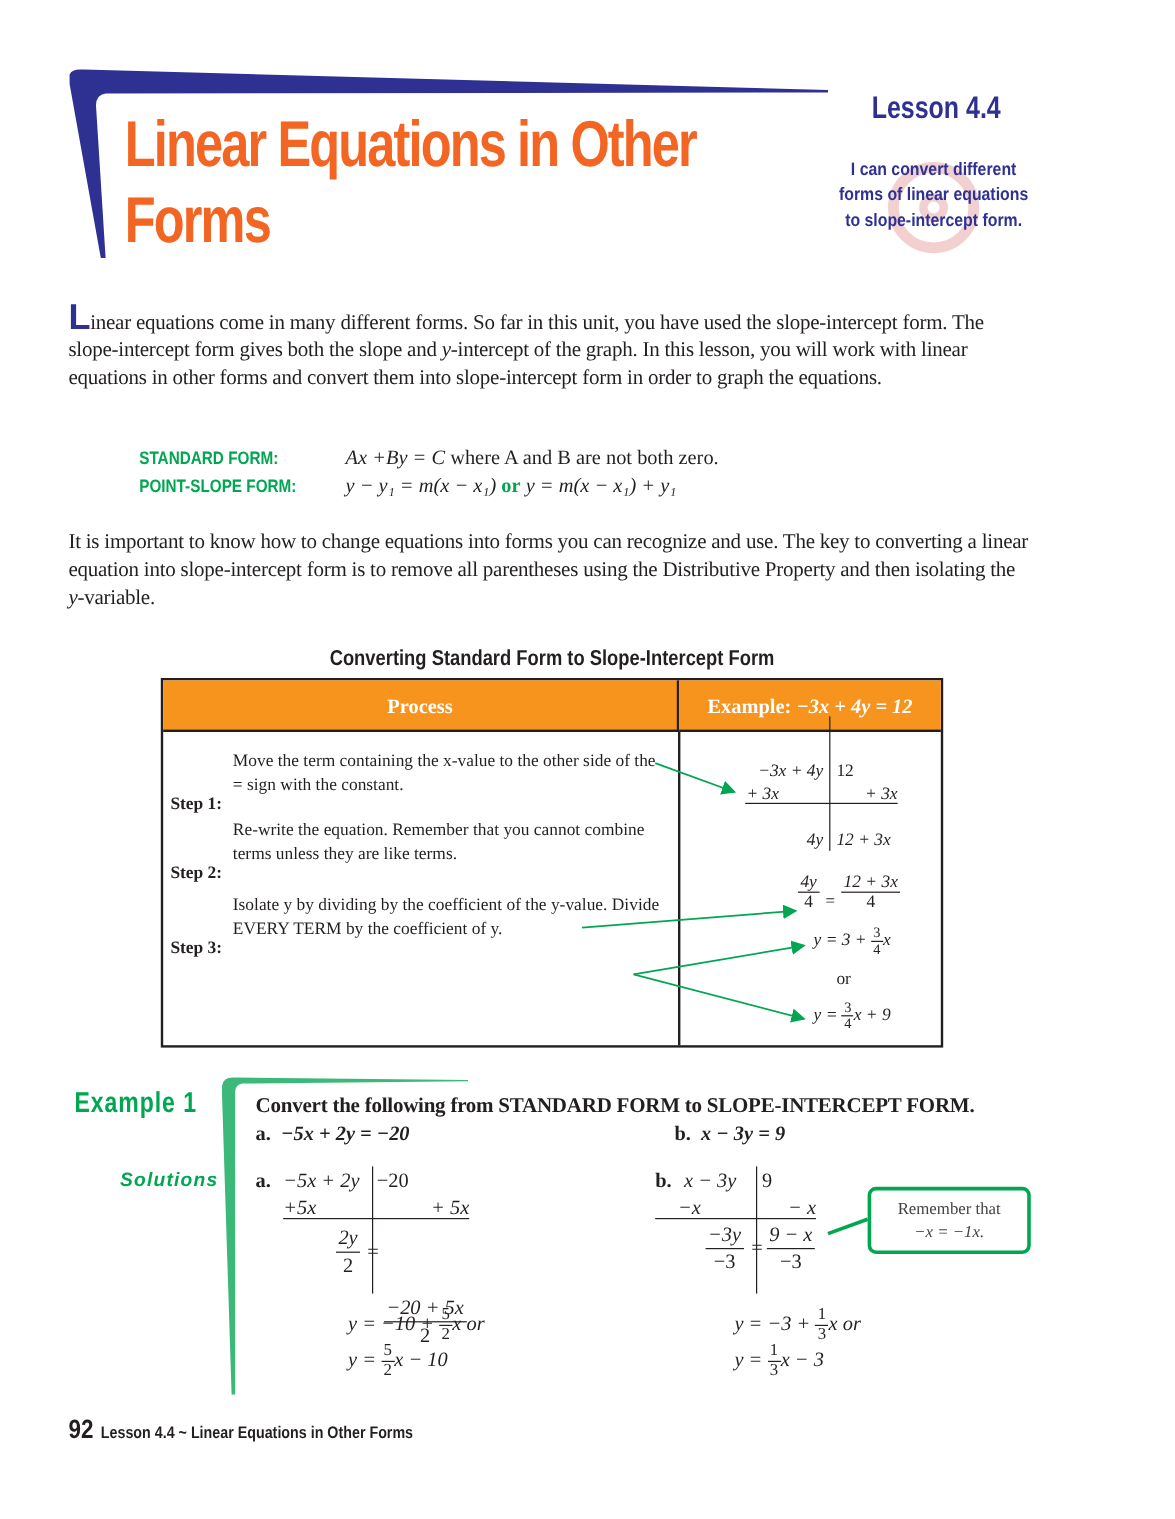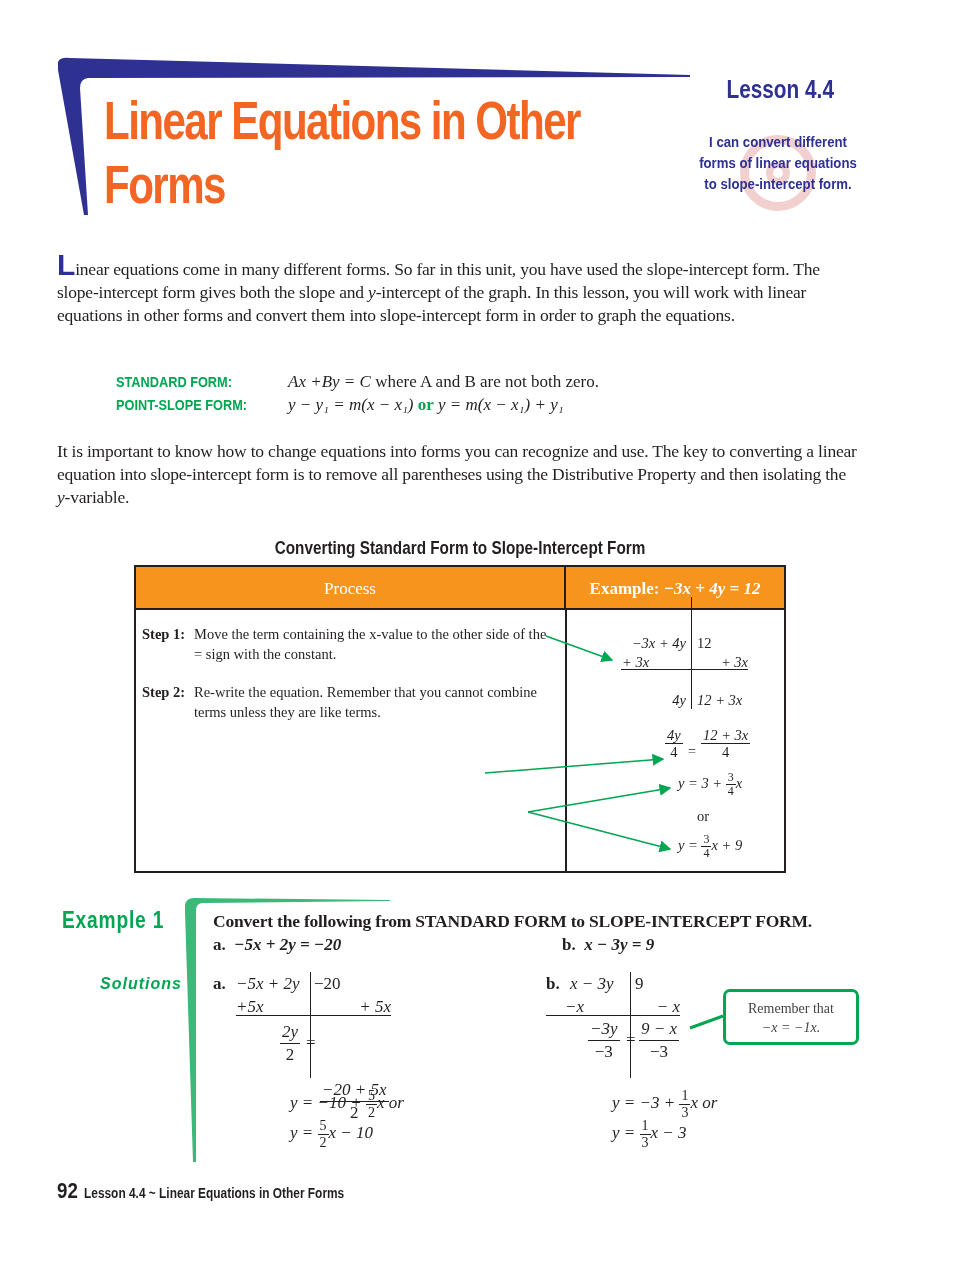--- a/index.html
+++ b/index.html
@@ -29,25 +29,25 @@
   #key-para { top:440px; }
 
   .form-row { left:116px; font-size:17px; line-height:23px; }
   .form-label { display:inline-block; width:172px; color:#00a651; font-family:"Liberation Sans", sans-serif; font-weight:bold; font-size:15px; }
   .form-label span { display:inline-block; transform:scaleX(0.85); transform-origin:left center; }
   .green-or { color:#00a651; font-weight:bold; }
 
   #table-title { left:134px; width:652px; top:538px; text-align:center; font-family:"Liberation Sans", sans-serif; font-weight:bold; font-size:18px; }
   #table-title span { display:inline-block; transform:scaleX(0.85); }
   #steps-table { left:134px; top:565px; width:652px; height:308px; border:2px solid #231f20; box-sizing:border-box; }
-  #th-process { left:0; top:0; width:430px; height:43px; background:#f7941d; color:#fff; font-weight:normal; font-size:17px; text-align:center; line-height:43px; border-right:2px solid #231f20; border-bottom:2px solid #231f20; box-sizing:border-box; }
+  #th-process { left:0; top:0; width:430px; height:43px; background:#f7941d; color:#fff; font-weight:bold; font-size:17px; text-align:center; line-height:43px; border-right:2px solid #231f20; border-bottom:2px solid #231f20; box-sizing:border-box; }
   #th-example { left:430px; top:0; width:218px; height:43px; background:#f7941d; color:#fff; font-weight:bold; font-size:17px; text-align:center; line-height:43px; border-bottom:2px solid #231f20; box-sizing:border-box; }
   #col-divider { left:429px; top:43px; width:2px; height:261px; background:#231f20; }
   .step { left:6px; width:420px; font-size:14.5px; line-height:19.5px; }
-  .step b { display:inline-block; width:52px; vertical-align:top; }
+  .step b { display:inline-block; width:52px; vertical-align:top;margin-top:36px; }
   .step .txt { display:inline-block; width:360px; vertical-align:top; }
 
   .math { font-size:14.5px; line-height:18px; white-space:nowrap; }
   .frac { display:inline-block; vertical-align:middle; text-align:center; line-height:16px; }
   .frac .n { display:block; border-bottom:1px solid #231f20; padding:0 2px; }
   .frac .d { display:block; padding:0 2px; }
   .frac.small { font-size:12px; line-height:13px; }
 
   
   #example-label { left:62px; top:906px; color:#00a651; font-family:"Liberation Sans", sans-serif; font-weight:bold; font-size:24px; letter-spacing:1px; }
@@ -95,20 +95,21 @@
 <div id="key-para" class="abs para"><span>It is important to know how to change equations into forms you can recognize and use. The key to converting a linear equation into slope-intercept form is to remove all parentheses using the Distributive Property and then isolating the </span><i>y</i><span>-variable.</span></div>
 
 <div id="table-title" class="abs"><span>Converting Standard Form to Slope-Intercept Form</span></div>
 <div id="steps-table" class="abs">
   <div id="th-process" class="abs">Process</div>
   <div id="th-example" class="abs"><span>Example: </span><i>−3x + 4y = 12</i></div>
   <div id="col-divider" class="abs"></div>
 
   <div class="abs step" style="top:58px;"><b>Step 1:</b><span class="txt">Move the term containing the x-value to the other side of the = sign with the constant.</span></div>
   <div class="abs step" style="top:116px;"><b>Step 2:</b><span class="txt">Re-write the equation. Remember that you cannot combine terms unless they are like terms.</span></div>
+  <div class="abs step" style="top:178px;"><b>Step 3:</b><span class="txt">Isolate y by dividing by the coefficient of the y-value. Divide EVERY TERM by the coefficient of y.</span></div>
 
   <div class="abs" style="left:555px;top:30px;width:1px;height:112px;background:#231f20;"></div>
   <div class="abs" style="left:485px;top:102px;width:127px;height:1px;background:#231f20;"></div>
   <div class="abs math" style="left:488px;top:67px;width:62px;text-align:right;"><i>−3x + 4y</i></div>
   <div class="abs math" style="left:561px;top:67px;">12</div>
   <div class="abs math" style="left:486px;top:86px;"><i>+ 3x</i></div>
   <div class="abs math" style="left:580px;top:86px;width:32px;text-align:right;"><i>+ 3x</i></div>
   <div class="abs math" style="left:500px;top:124px;width:50px;text-align:right;"><i>4y</i></div>
   <div class="abs math" style="left:561px;top:124px;"><i>12 + 3x</i></div>
   <div class="abs math" style="left:529px;top:160px;"><span class="frac"><i class="n">4y</i><span class="d">4</span></span></div>

